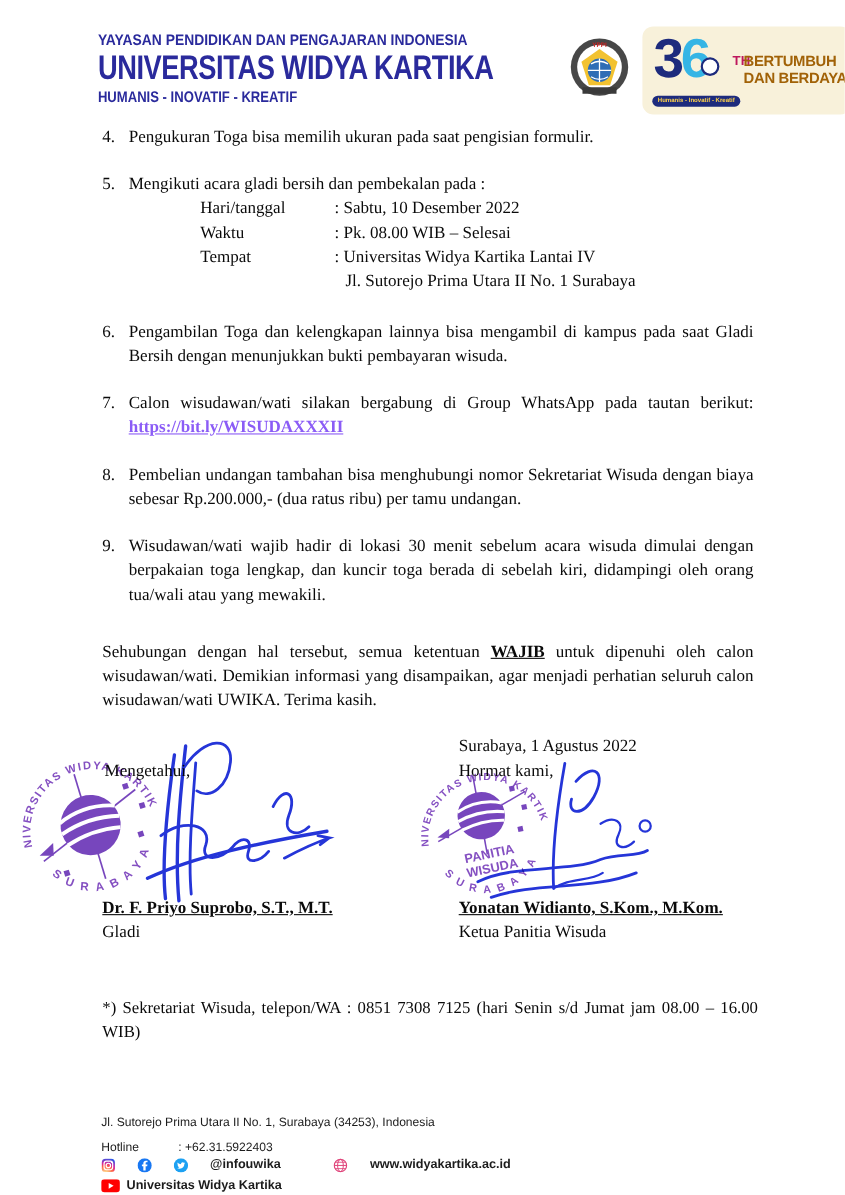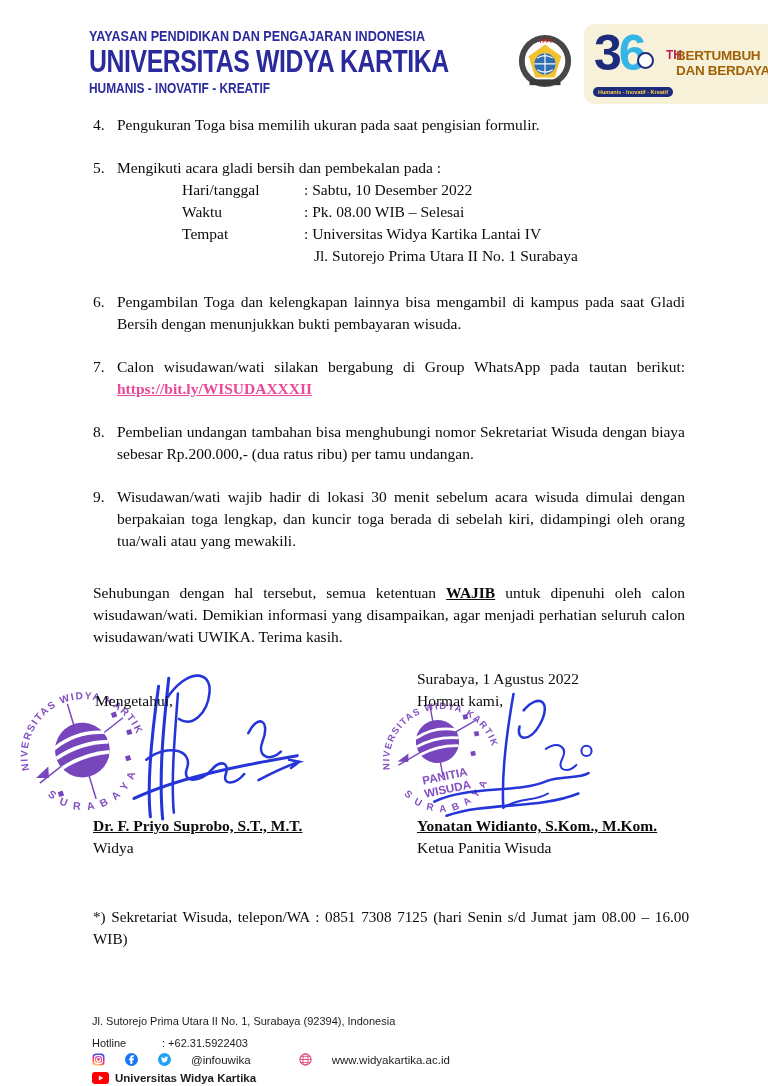--- a/index.html
+++ b/index.html
@@ -37,21 +37,21 @@
 
   
   .content { position:absolute; left:93px; top:96px; width:592px;
              font-size:15.5px; line-height:22px; }
   .item { position:relative; padding-left:24px; margin-bottom:21px; }
   .item .num { position:absolute; left:0; top:0; }
   .item .txt { text-align:justify; }
   .details .drow { display:flex; padding-left:65px; }
   .dlabel { width:122px; flex:none; }
   .dvalue.cont { padding-left:10px; }
-  .link { color:#ec4899; font-weight:bold; text-decoration:underline; }
+  .link { color:#8b5cf6; font-weight:bold; text-decoration:underline; }
   .closing { margin-top:30px; text-align:justify; }
   .emph { font-weight:bold; text-decoration:underline; }
 
   
   .sig { position:absolute; left:0; top:645px; width:768px; height:210px;
          font-size:15.5px; line-height:22px; }
   .sig-left-intro { position:absolute; left:95px; top:27px; }
   .sig-right-head { position:absolute; left:417px; top:5px; }
   .sig-left-name  { position:absolute; left:93px;  top:152px; }
   .sig-right-name { position:absolute; left:417px; top:152px; }
@@ -66,22 +66,22 @@
   
   .footnote { position:absolute; left:93px; top:888px; width:596px;
               font-size:15.2px; line-height:22px; text-align:justify; }
 
   
   .footer { position:absolute; left:92px; top:997px;
             font-family:"Liberation Sans", sans-serif; font-size:11px; color:#1c1c1c; }
   .f-address { margin-bottom:10px; }
   .f-row { display:flex; margin-bottom:4px; }
   .f-label { width:70px; flex:none; }
-  .f-social { display:flex; align-items:center; gap:20px; margin-top:3px;
-              font-weight:400; font-size:11.5px; }
+  .f-social { display:flex; align-items:flex-start; gap:20px; margin-top:3px;
+              font-weight:700; font-size:11.5px; }
   .f-gap { width:8px; }
   .f-youtube { display:flex; align-items:center; gap:6px; margin-top:6px;
                font-weight:700; font-size:11.5px; }
   .icn { display:inline-block; vertical-align:middle; }
 </style>
 </head>
 <body>
 
 <div class="page">
 
@@ -258,33 +258,33 @@
         <path stroke-width="2" d="M118,60 C130,52 140,58 134,70 C128,82 140,84 148,76"></path>
         <circle cx="158" cy="62" r="5" stroke-width="2"></circle>
         <path stroke-width="2.5" d="M8,112 C40,96 90,104 118,92 C134,86 150,90 160,84"></path>
         <path stroke-width="2.5" d="M20,126 C60,112 110,120 150,104"></path>
         <path stroke-width="2" d="M76,118 C90,108 108,112 120,104"></path>
       </g>
     </svg>
 
     <div class="sig-left-name">
       <div class="sig-name">Dr. F. Priyo Suprobo, S.T., M.T.</div>
-      <div>Widya</div>
+      <div>Gladi</div>
     </div>
 
     <div class="sig-right-name">
       <div class="sig-name">Yonatan Widianto, S.Kom., M.Kom.</div>
       <div>Ketua Panitia Wisuda</div>
     </div>
   </div>
 
   <div class="footnote">*) Sekretariat Wisuda, telepon/WA : 0851 7308 7125 (hari Senin s/d Jumat jam 08.00 – 16.00 WIB)</div>
 
   <div class="footer">
-    <div class="f-address">Jl. Sutorejo Prima Utara II No. 1, Surabaya (92394), Indonesia</div>
+    <div class="f-address">Jl. Sutorejo Prima Utara II No. 1, Surabaya (34253), Indonesia</div>
 
     <div class="f-row">
       <span class="f-label">Hotline</span>
       <span>: +62.31.5922403</span>
     </div>
 
 
     <div class="f-social">
       <svg class="icn" width="13" height="13" viewBox="0 0 13 13">
         <defs>

